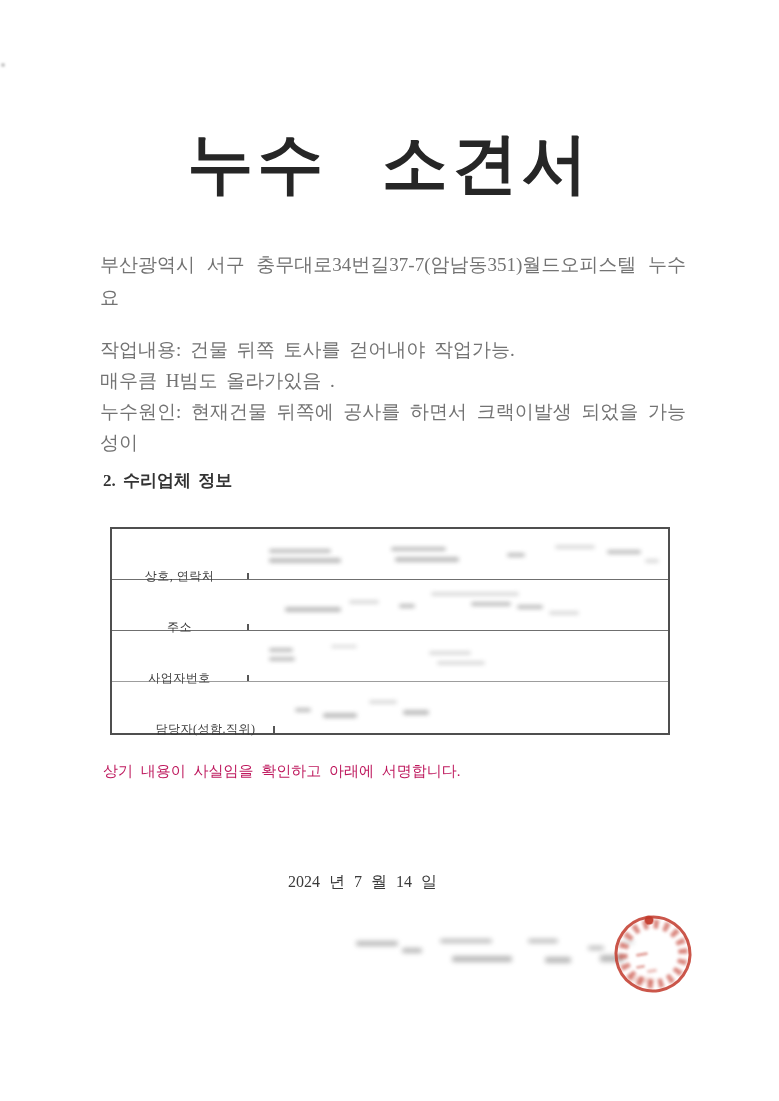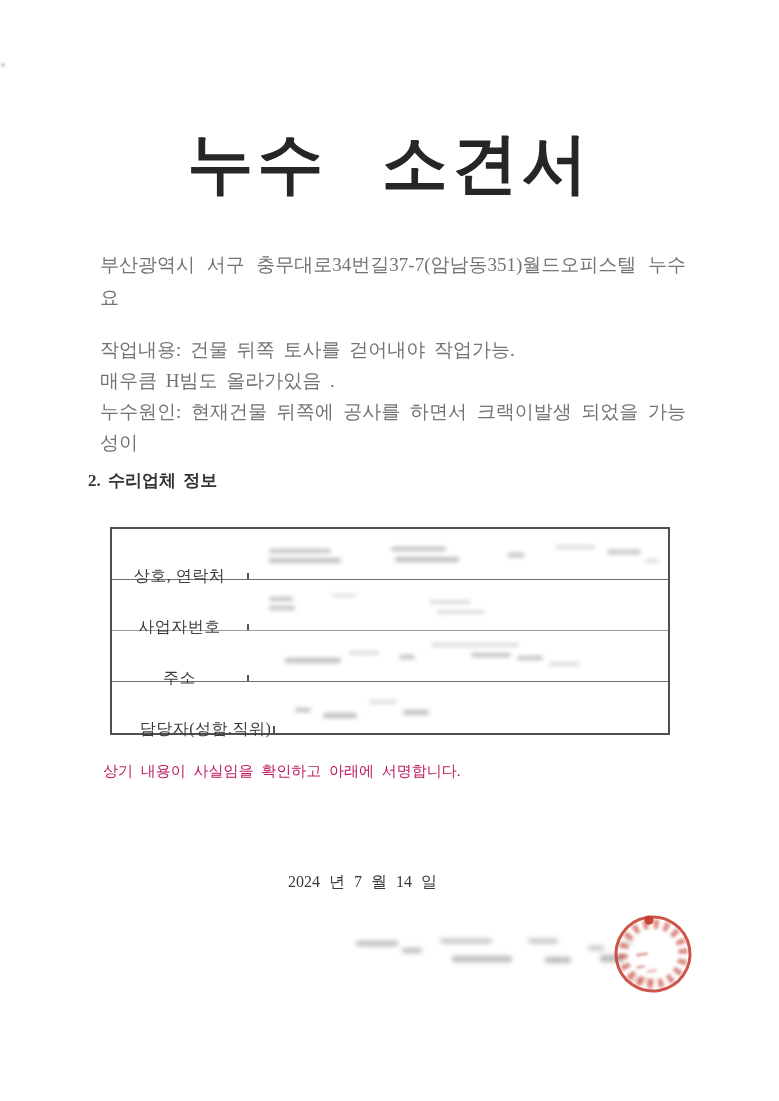--- a/index.html
+++ b/index.html
@@ -20,37 +20,37 @@
   }
 
   
   .para { left:100px; width:586px; font-size:19px; color:#737373; }
   .para .line { line-height:33px; word-spacing:4px; white-space:nowrap; }
   .para .line.fit { white-space:normal; text-align:justify; text-align-last:justify; }
   .details .line { line-height:31px; }
 
   
   .section-heading {
-    left:88px; top:469px; font-size:17px; font-weight:700; color:#333;
+    left:103px; top:469px; font-size:17px; font-weight:700; color:#333;
     word-spacing:3px;
   }
 
   
   .info-table {
     left:110px; top:527px; width:560px; height:208px;
     border:2px solid #4f4f4f; box-sizing:border-box; background:transparent;
   }
   .trow { display:flex; box-sizing:border-box; height:51px; border-bottom:1px solid #6f6f6f; }
   .trow.faint { border-bottom-color:#9d9d9d; }
   .trow:last-child { border-bottom:none;padding-left:26px; }
   .tlabel {
     width:137px; flex:0 0 137px; box-sizing:border-box;
     border-right:2px solid #565656;
     display:flex; align-items:center; justify-content:center;
-    font-size:16px; color:#3a3a3a; letter-spacing:0.5px; white-space:nowrap;margin-top:44px;
+    font-size:12px; color:#3a3a3a; letter-spacing:0.5px; white-space:nowrap;margin-top:44px;
   }
   .tvalue { flex:1; position:relative; }
 
   
   .sm {
     position:absolute; background:#878787; opacity:.55;
     filter:blur(2.2px); border-radius:2px; height:5px;
   }
   .sm.lite { opacity:.3; }
   .sm.sig { background:#7e7e7e; filter:blur(2.6px); }
@@ -95,40 +95,40 @@
       <div class="sm" style="left:20px;top:20px;width:62px;height:4px;"></div>
       <div class="sm" style="left:20px;top:29px;width:72px;"></div>
       <div class="sm" style="left:142px;top:18px;width:55px;height:4px;"></div>
       <div class="sm" style="left:146px;top:28px;width:64px;"></div>
       <div class="sm" style="left:258px;top:24px;width:18px;height:4px;"></div>
       <div class="sm lite" style="left:306px;top:16px;width:40px;height:4px;"></div>
       <div class="sm" style="left:358px;top:21px;width:34px;height:4px;"></div>
       <div class="sm lite" style="left:396px;top:30px;width:14px;height:4px;"></div>
     </div>
   </div>
-  <div class="trow faint">
-    <div class="tlabel">사업자번호</div>
-    <div class="tvalue">
-      <div class="sm" style="left:20px;top:17px;width:24px;height:4px;"></div>
-      <div class="sm" style="left:20px;top:26px;width:26px;height:4px;"></div>
-      <div class="sm lite" style="left:82px;top:14px;width:26px;height:3px;"></div>
-      <div class="sm lite" style="left:180px;top:20px;width:42px;height:4px;"></div>
-      <div class="sm lite" style="left:188px;top:30px;width:48px;height:4px;"></div>
-    </div>
-  </div>
   <div class="trow">
     <div class="tlabel">주소</div>
     <div class="tvalue">
       <div class="sm" style="left:36px;top:27px;width:56px;"></div>
       <div class="sm lite" style="left:100px;top:20px;width:30px;height:4px;"></div>
       <div class="sm" style="left:150px;top:24px;width:16px;height:4px;"></div>
       <div class="sm lite" style="left:182px;top:12px;width:88px;height:4px;"></div>
       <div class="sm" style="left:222px;top:22px;width:40px;height:4px;"></div>
       <div class="sm" style="left:268px;top:25px;width:26px;height:4px;"></div>
       <div class="sm lite" style="left:300px;top:31px;width:30px;height:4px;"></div>
+    </div>
+  </div>
+  <div class="trow faint">
+    <div class="tlabel">사업자번호</div>
+    <div class="tvalue">
+      <div class="sm" style="left:20px;top:17px;width:24px;height:4px;"></div>
+      <div class="sm" style="left:20px;top:26px;width:26px;height:4px;"></div>
+      <div class="sm lite" style="left:82px;top:14px;width:26px;height:3px;"></div>
+      <div class="sm lite" style="left:180px;top:20px;width:42px;height:4px;"></div>
+      <div class="sm lite" style="left:188px;top:30px;width:48px;height:4px;"></div>
     </div>
   </div>
   <div class="trow">
     <div class="tlabel">담당자(성함.직위)</div>
     <div class="tvalue">
       <div class="sm" style="left:20px;top:26px;width:16px;height:4px;"></div>
       <div class="sm" style="left:48px;top:31px;width:34px;"></div>
       <div class="sm lite" style="left:94px;top:18px;width:28px;height:4px;"></div>
       <div class="sm" style="left:128px;top:28px;width:26px;"></div>
     </div>

